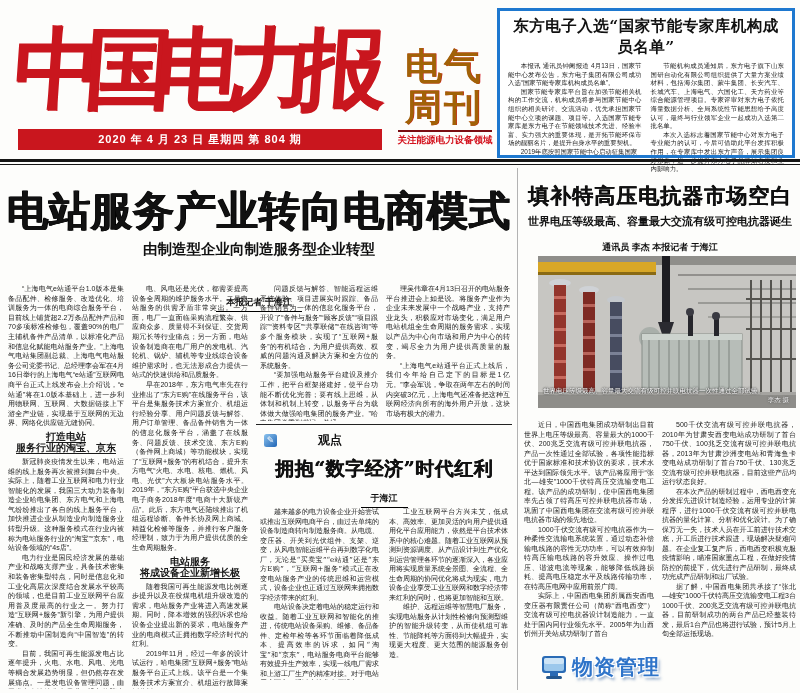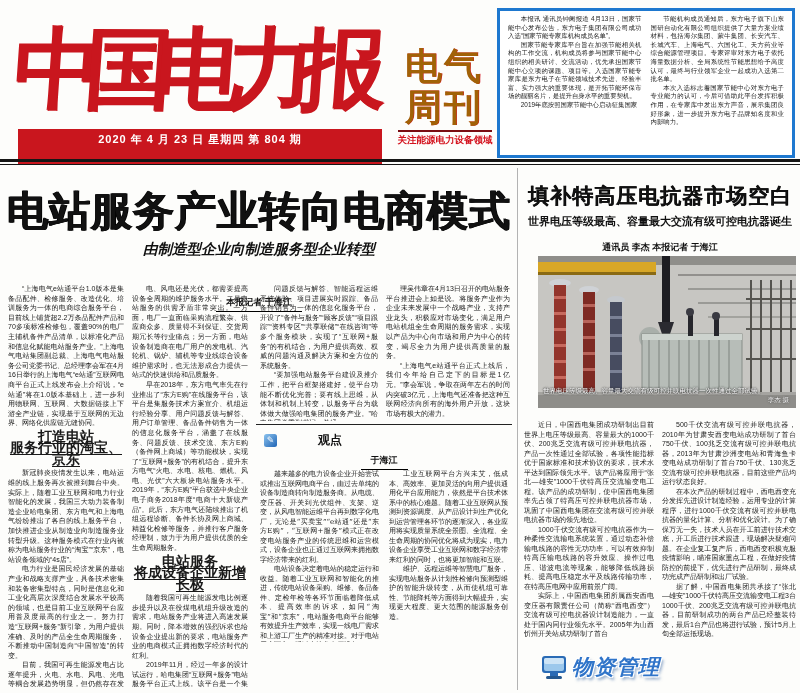--- a/index.html
+++ b/index.html
@@ -4,21 +4,21 @@
 <style>
   * { margin:0; padding:0; box-sizing:border-box; }
   html,body { width:800px; height:693px; }
   body { position:relative; background:#fdfdfb; font-family:"Liberation Sans",sans-serif; color:#111; overflow:hidden; }
 
   
   .mast-title { position:absolute; left:14px; top:12px; width:372px; height:112px;
     color:#c9161e; font-family:"DejaVu Serif",serif; font-weight:900; font-size:88px;
     line-height:112px; letter-spacing:-17px; white-space:nowrap; transform:skewX(-4deg);
     text-shadow:1px 1px 0 #c9161e; }
-  .date-bar { position:absolute; left:18px; top:129px; width:364px; height:35px;
+  .date-bar { position:absolute; left:18px; top:129px; width:364px; height:21px;
     background:#c9161e; color:#fff; font-size:11px; font-weight:bold; text-align:center;
     line-height:21px; letter-spacing:1px; }
   .weekly { position:absolute; left:402px; top:46px; width:84px; color:#a16207;
     font-weight:900; font-size:37px; line-height:41px; text-align:center; letter-spacing:2px;
     text-shadow:0.5px 0 0 #d3111c; }
   .weekly-rule { position:absolute; left:398px; top:130px; width:94px; height:2px; background:#7a0d12; }
   .tagline { position:absolute; left:392px; top:134px; width:106px; color:#d3111c;
     font-size:9.5px; font-weight:900; text-align:center; }
   .rule-thick { position:absolute; left:0; top:159px; width:800px; height:3px; background:#161616; }
   .rule-thin  { position:absolute; left:0; top:164px; width:800px; height:1px; background:#161616; }
@@ -30,34 +30,34 @@
     text-align:center; margin:1px 0 4px; letter-spacing:0.5px; }
   .tb-cols { display:flex; gap:9px; height:112px; overflow:hidden; }
   .tb-cols .c { flex:1; font-size:6.4px; line-height:8.6px; text-align:justify; color:#222; }
   .tb-cols p { text-indent:2em; }
 
   
   .main-h1 { position:absolute; left:6px; top:184px; width:506px; text-align:center;
     font-size:41px; font-weight:900; letter-spacing:1px; white-space:nowrap;
     text-shadow:0.7px 0 0 #000, -0.7px 0 0 #000; }
   .main-sub { position:absolute; left:6px; top:240px; width:506px; text-align:center;
-    font-size:14.5px; font-weight:bold;font-style:italic; }
+    font-size:14.5px; font-weight:bold; }
   .byline-wrap { text-align:center; }
   .byline { display:inline-block; font-size:9px; font-weight:bold;
     border-bottom:1.5px solid #000; padding:0 10px 2px; }
   .main-byline { position:absolute; left:6px; top:263px; width:506px;margin-top:28px; }
 
   .mcol { position:absolute; font-size:7px; line-height:9.6px; text-align:justify;
     color:#1a1a1a; overflow:hidden; }
   .mcol p { text-indent:2em; }
   #mc1 { left:8px;   top:284px; width:116px; height:405px; }
   #mc2 { left:132px; top:284px; width:116px; height:405px; }
   #mc3 { left:260px; top:284px; width:118px; height:137px; }
   #mc4 { left:386px; top:284px; width:124px; height:137px; }
-  .subhead { text-align:center; font-weight:bold; font-size:14px; line-height:11.5px;
+  .subhead { text-align:center; font-weight:bold; font-size:10px; line-height:11.5px;
     margin:3px 0; }
   .subhead span { text-decoration:underline; text-underline-offset:2px; }
 
   .vdiv { position:absolute; left:517px; top:168px; width:1px; height:522px; background:#b3b3b3; }
 
   
   .opinion { position:absolute; left:256px; top:424px; width:256px; height:266px;
     border-top:1.5px solid #222; padding-top:7px; }
   .kicker { display:flex; align-items:center; gap:4px; margin-left:8px; }
   .k-icon { width:13px; height:13px; border-radius:2.5px;
@@ -87,36 +87,37 @@
   .photo .credit { position:absolute; right:7px; bottom:3px; color:#eee; font-size:6.5px;
     text-shadow:0 0 2px #333; }
   .rcol { position:absolute; font-size:7px; line-height:9.5px; text-align:justify;
     color:#1a1a1a; overflow:hidden; }
   .rcol p { text-indent:2em; }
   #rc1 { left:524px; top:420px; width:130px; height:224px; }
   #rc2 { left:662px; top:420px; width:134px; height:224px; }
 
   .banner { position:absolute; left:540px; top:650px; height:34px; display:flex;
     align-items:center; gap:2px; }
-  .banner-text { font-size:21px; font-style:italic; font-weight:900; letter-spacing:1px;
+  .banner-text { font-size:21px; font-weight:900; letter-spacing:1px;
     color:#2f74c9; white-space:nowrap;
     text-shadow:-1px -1px 0 #fff,1px -1px 0 #fff,-1px 1px 0 #fff,1px 1px 0 #fff,2px 3px 3px rgba(30,80,150,.55); }
 </style>
 </head>
 <body>
 
 <div class="mast-title">中国电力报</div>
 <div class="date-bar">2020 年 4 月 23 日  星期四  第 804 期</div>
 <div class="weekly">电气周刊</div>
 <div class="weekly-rule"></div>
 <div class="tagline">关注能源电力设备领域</div>
 <div class="rule-thick"></div>
 <div class="rule-thin"></div>
 
 <div class="top-box">
+  <h2>东方电子入选“国家节能专家库机构成员名单”</h2>
   <div class="tb-cols">
     <div class="c">
       <p>本报讯 通讯员钟阑报道  4月13日，国家节能中心发布公告，东方电子集团有限公司成功入选“国家节能专家库机构成员名单”。</p>
       <p>国家节能专家库平台旨在加强节能相关机构的工作交流，机构成员将参与国家节能中心组织的相关研讨、交流活动，优先承担国家节能中心立项的课题、项目等。入选国家节能专家库是东方电子在节能领域技术先进、经验丰富、实力强大的重要体现，是开拓节能环保市场的靓丽名片，是提升自身水平的重要契机。</p>
       <p>2019年底按照国家节能中心启动征集国家</p>
     </div>
     <div class="c">
       <p>节能机构成员通知后，东方电子旗下山东国研自动化有限公司组织提供了大量方案业绩材料，包括海尔集团、蒙牛集团、长安汽车、长城汽车、上海电气、六国化工、天方药业等综合能源管理项目。专家评审对东方电子依托海量数据分析、全局系统性节能思想给予高度认可，最终与行业领军企业一起成功入选第二批名单。</p>
       <p>本次入选标志着国家节能中心对东方电子专业能力的认可，今后可借助此平台发挥积极作用，在专家库中发出东方声音，展示集团良好形象，进一步提升东方电子品牌知名度和业内影响力。</p>
     </div>
@@ -161,20 +162,21 @@
   <p>“上海电气e站通平台正式上线后，我们今年给自己定下的目标是1亿元。”李会军说，争取在两年左右的时间内突破3亿元，上海电气还准备把这种互联网经济向所有的海外用户开放，这块市场有极大的潜力。</p>
 </div>
 
 <div class="vdiv"></div>
 
 <div class="opinion">
   <div class="kicker">
     <span class="k-icon">✎</span>
     <span class="k-label">观点</span>
   </div>
+  <h3>拥抱“数字经济”时代红利</h3>
   <div class="byline-wrap op-byline">
     <span class="byline">于海江</span>
   </div>
   <div class="op-cols">
     <div class="c">
       <p>越来越多的电力设备企业开始尝试或推出互联网电商平台，由过去单纯的设备制造商转向制造服务商。从电缆、变压器、开关到光伏组件、支架、逆变，从风电智能运维平台再到数字化电厂，无论是“买卖宝”“e站通”还是“东方E购”，“互联网+服务”模式正在改变电站服务产业的传统思维和运营模式，设备企业也正通过互联网来拥抱数字经济带来的红利。</p>
       <p>电站设备决定着电站的稳定运行和收益。随着工业互联网和智能化的推进，传统电站设备采购、维修、备品备件、定检年检等各环节面临着降低成本、提高效率的诉求，如同“淘宝”和“京东”，电站服务电商平台能够有效提升生产效率，实现一线电厂需求和上游工厂生产的精准对接。对于电站用户而言，通过个性化电厂设备</p>
     </div>
     <div class="c">
       <p>工业互联网平台方兴未艾，低成本、高效率、更加灵活的向用户提供通用化平台应用能力，依然是平台技术体系中的核心难题。随着工业互联网从预测到资源调度、从产品设计到生产优化到运营管理各环节的逐渐深入，各业应用将实现质量系统全景图、全流程、全生命周期的协同优化将成为现实，电力设备企业享受工业互联网和数字经济带来红利的同时，也将更加智能和互联。</p>

